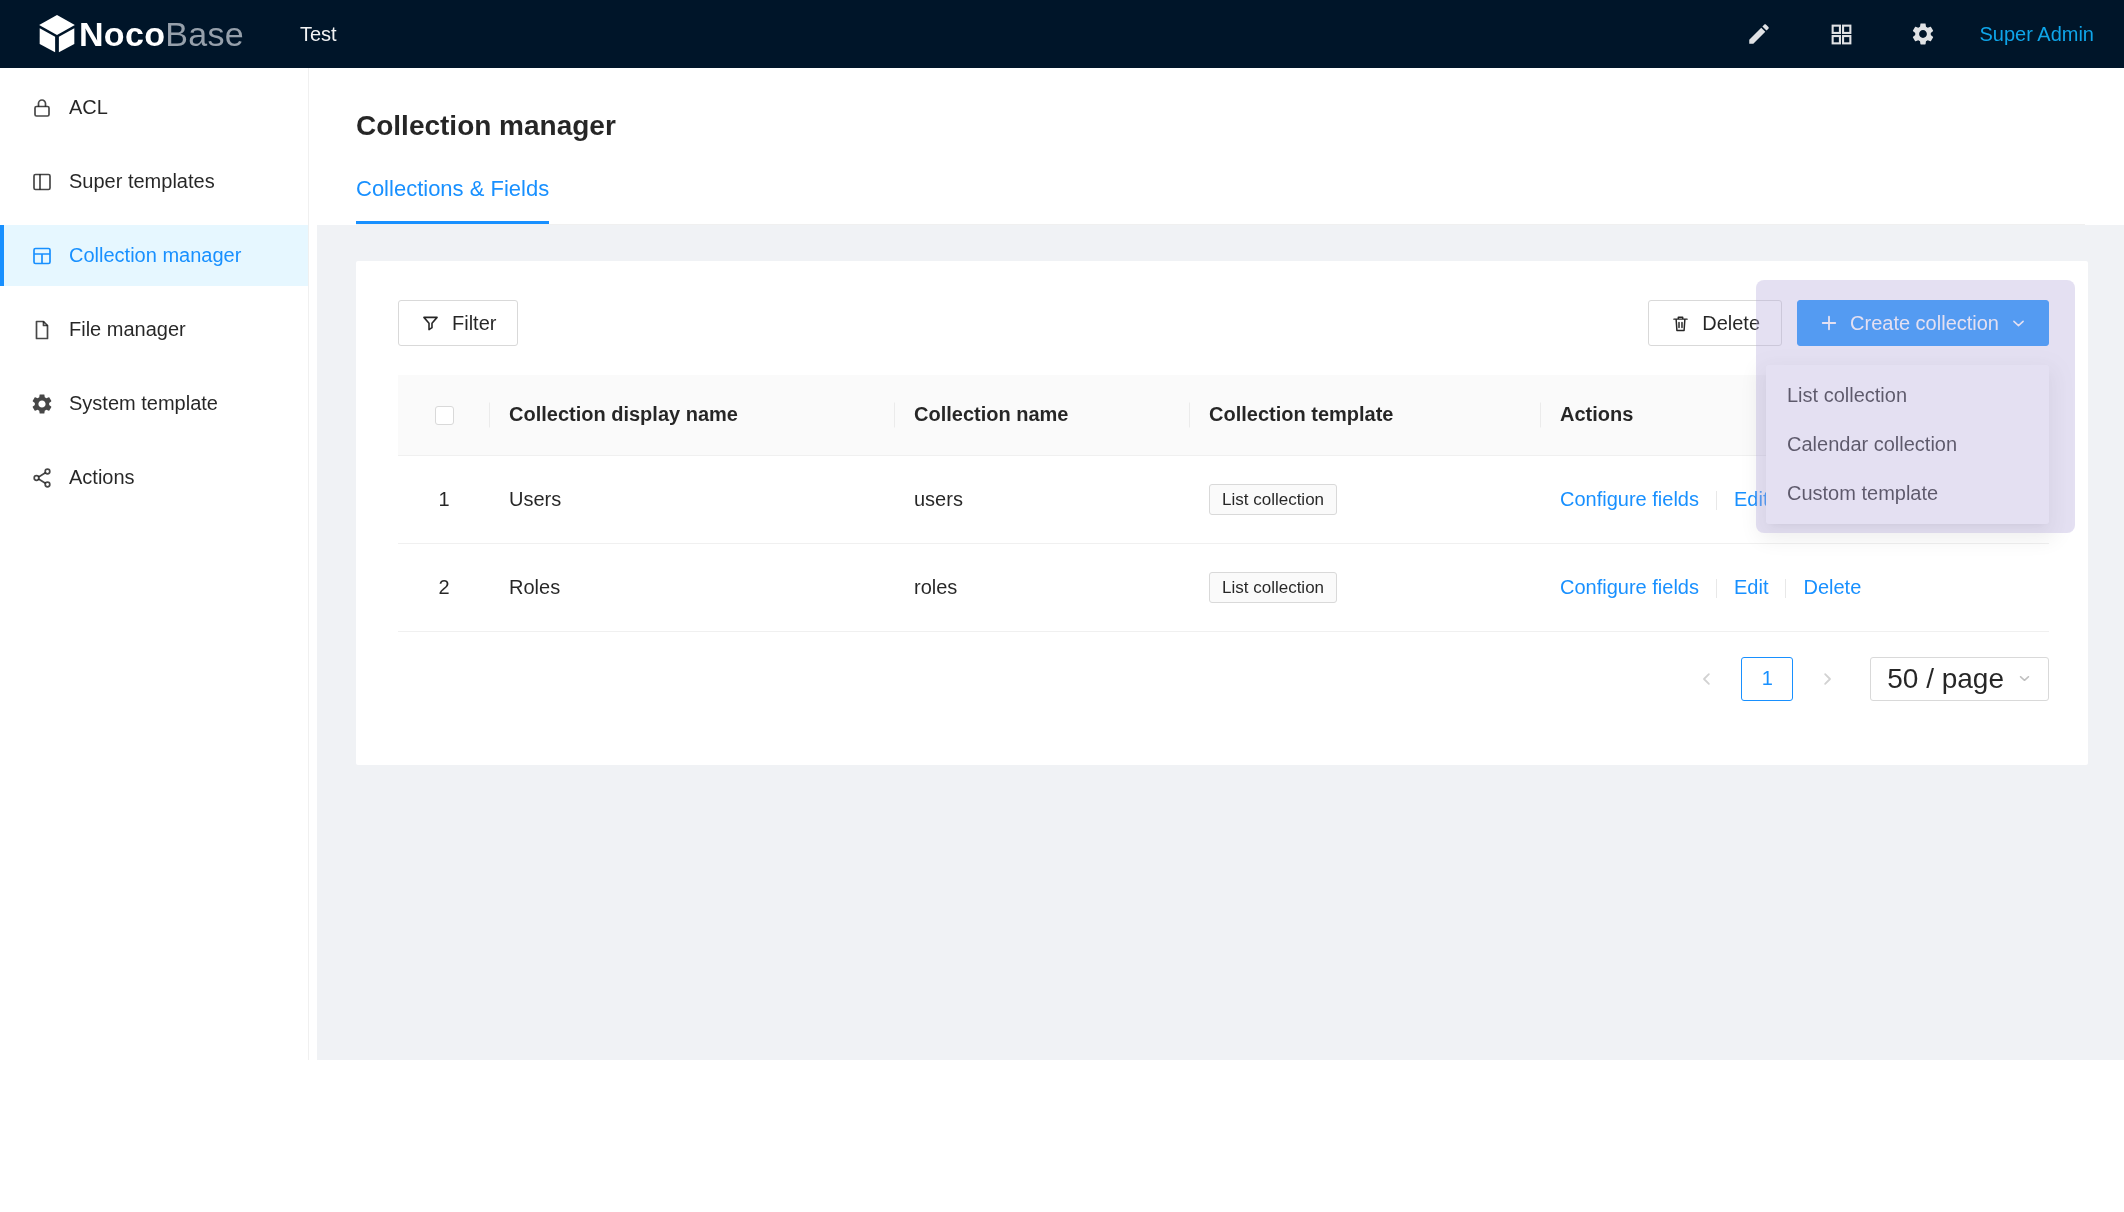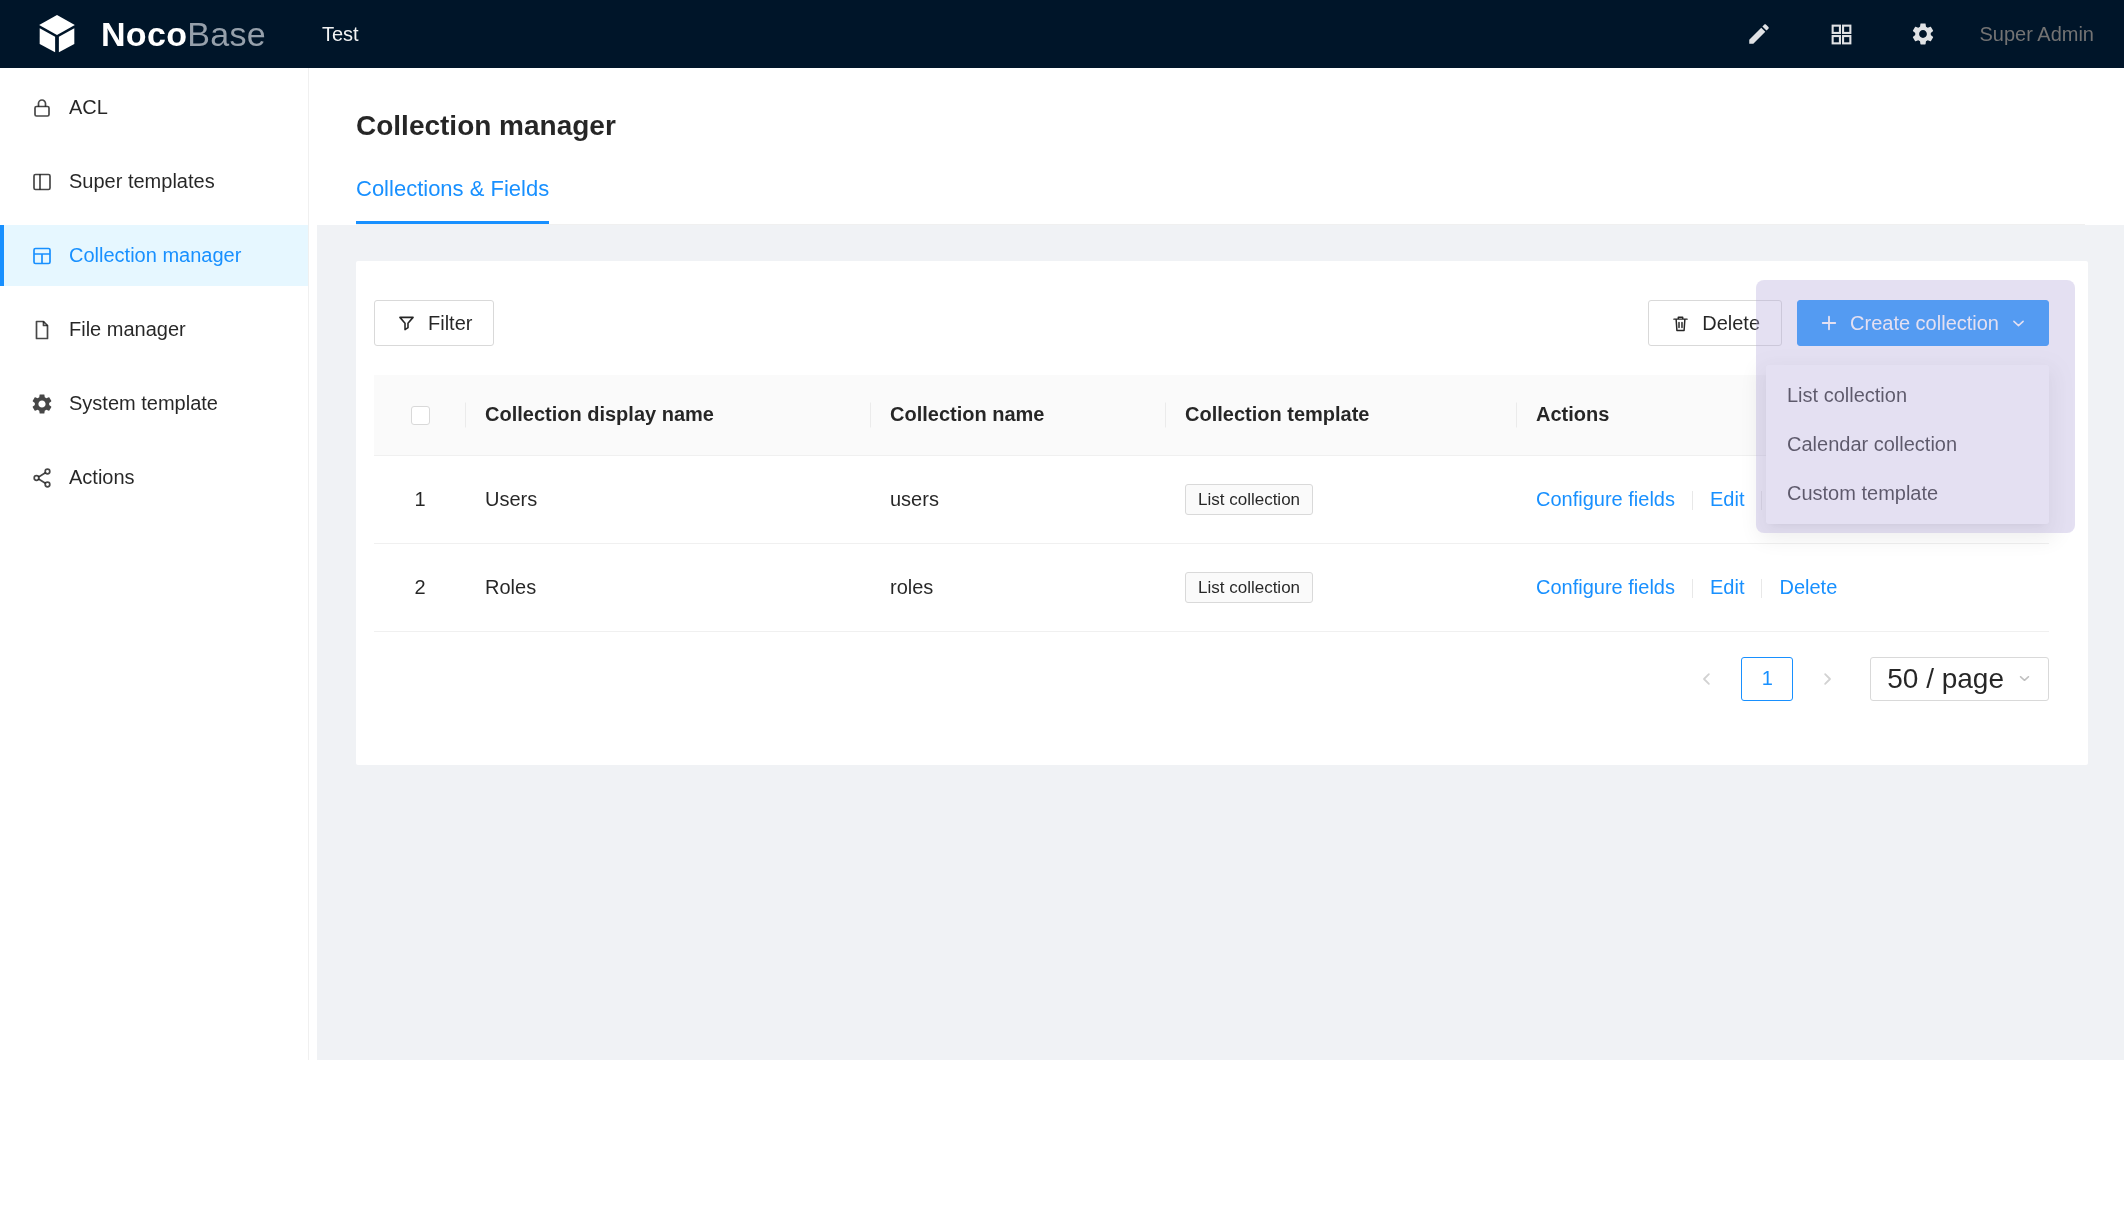--- a/index.html
+++ b/index.html
@@ -9,31 +9,31 @@
     font-family: "Liberation Sans", "DejaVu Sans", sans-serif;
     color: rgba(0,0,0,0.85);
     background: #fff;
   }
   svg { display: block; }
 
   
   .app-header {
     height: 68px; background: #001529; display: flex; align-items: center; color: #fff;
   }
-  .logo { display: flex; align-items: center; gap: 23px; padding-left: 36px; cursor: pointer; }
+  .logo { display: flex; align-items: center; gap: 1px; padding-left: 36px; cursor: pointer; }
   .logo-text { font-size: 34px; font-weight: 700; letter-spacing: 0.3px; white-space: nowrap; }
   .logo-text .light { font-weight: 400; color: #96a0ab; }
   .header-nav-item { margin-left: 56px; font-size: 20px; color: rgba(255,255,255,0.95); cursor: pointer; }
   .header-right { margin-left: auto; display: flex; align-items: center; padding-right: 30px; }
   .header-icon-btn {
     width: 44px; height: 44px; display: flex; align-items: center; justify-content: center;
     color: rgba(255,255,255,0.88); margin-left: 38px; cursor: pointer;
   }
   .header-icon-btn:first-child { margin-left: 0; }
-  .user-name { margin-left: 34px; font-size: 20px; color: #737373; cursor: pointer; white-space: nowrap; }
+  .user-name { margin-left: 34px; font-size: 20px; color: #0ea5e9; cursor: pointer; white-space: nowrap; }
 
   
   .app-body { display: flex; height: 992px; gap: 8px; }
   .sidebar {
     width: 309px; background: #fff; border-right: 1px solid #f0f0f0; padding-top: 9px; flex-shrink: 0;
   }
   .menu-item {
     height: 61px; display: flex; align-items: center; padding-left: 30px; margin-bottom: 13px;
     font-size: 20px; color: rgba(0,0,0,0.85); cursor: pointer; position: relative; white-space: nowrap;
   }
@@ -47,21 +47,21 @@
   .main { flex: 1; display: flex; flex-direction: column; min-width: 0; background: #fff; }
   .page-header { padding: 40px 39px 0 39px; background: #fff; }
   .page-title { margin: 0; font-size: 28px; line-height: 36px; font-weight: 700; }
   .tabs { margin-top: 32px; border-bottom: 1px solid #f0f0f0; display: flex; }
   .tab {
     font-size: 22px; font-weight: 500; color: #1890ff; padding-bottom: 19px;
     border-bottom: 3px solid #1890ff; cursor: pointer; white-space: nowrap;
   }
 
   .content { flex: 1; background: #f0f2f5; padding: 36px 36px 0 39px; }
-  .card { background: #fff; border-radius: 2px; position: relative; padding: 39px 39px 64px 18px; }
+  .card { background: #fff; border-radius: 2px; position: relative; padding: 39px 39px 64px 42px; }
 
   
   .toolbar { display: flex; align-items: center; }
   .toolbar-right { margin-left: auto; display: flex; gap: 15px; }
   .btn {
     height: 46px; display: inline-flex; align-items: center; gap: 11px; padding: 0 21px;
     border: 1px solid #d9d9d9; background: #fff; border-radius: 3px;
     font-size: 20px; color: rgba(0,0,0,0.85); cursor: pointer; font-family: inherit; white-space: nowrap;
   }
   .btn-primary { background: #1890ff; border-color: #1890ff; color: #fff; justify-content: center; }

